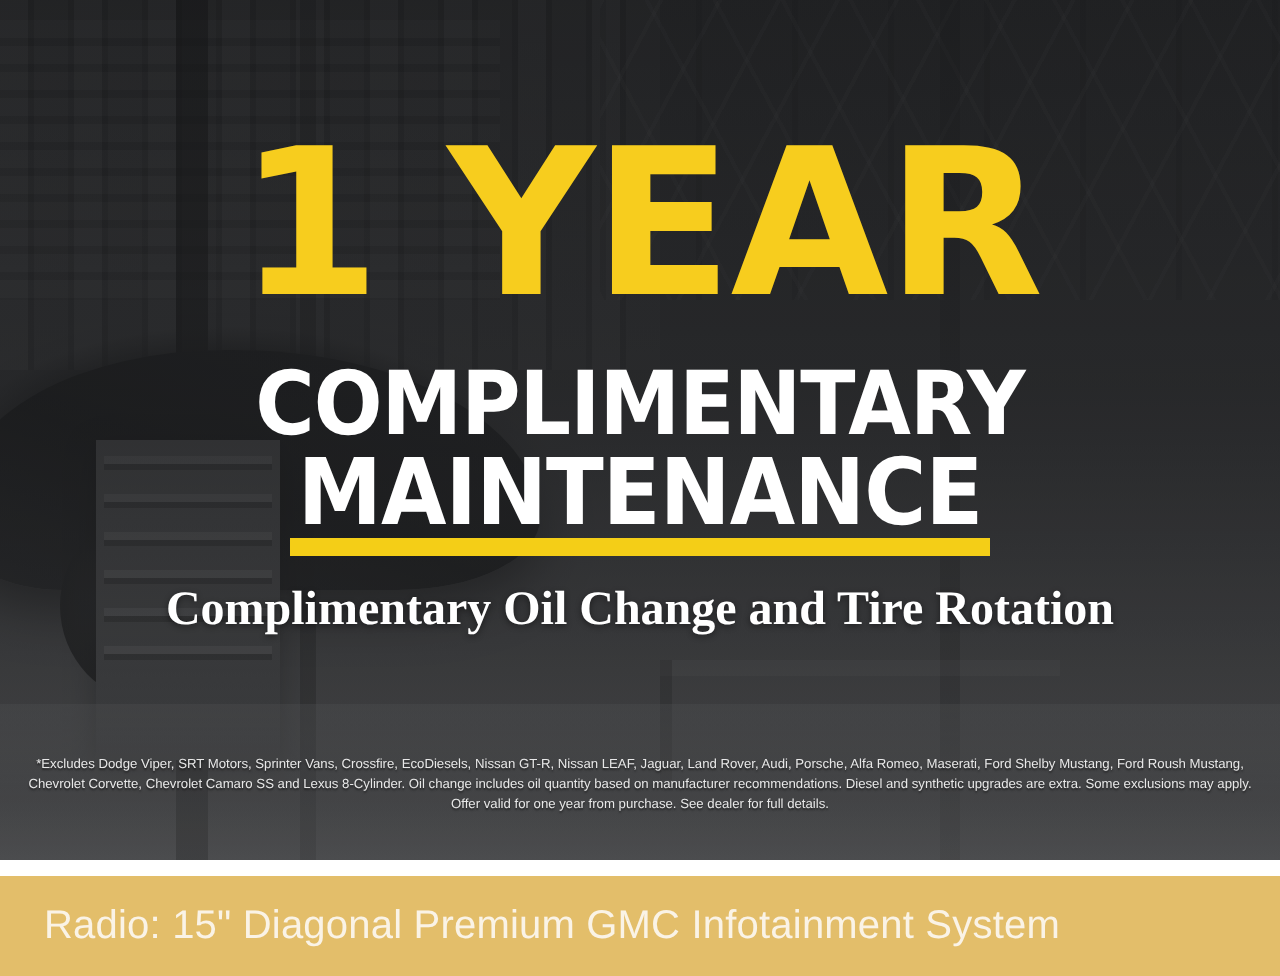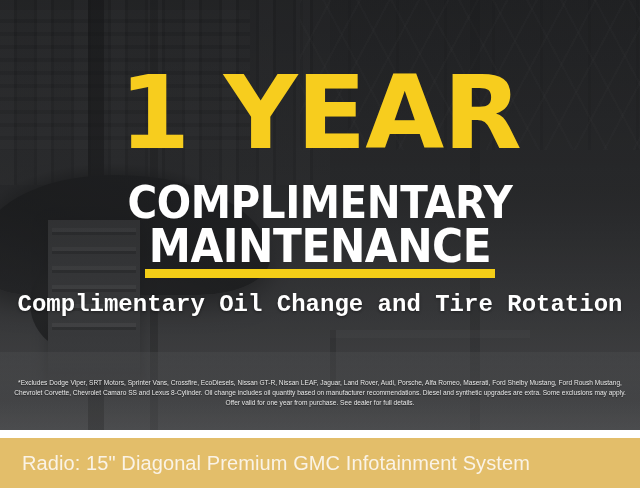--- a/index.html
+++ b/index.html
@@ -138,21 +138,21 @@
   .headline-sub2{top:223px;font-size:46px;line-height:46px;}
 
   .divider{
     position:absolute;left:50%;top:269px;transform:translateX(-50%);
     width:350px;height:9px;background:#F4CE17;
   }
 
   .tagline{
     position:absolute;left:0;right:0;top:290px;
     color:#ffffff;
-    font-family:Liberation Mono, monospace;
+    font-family:Liberation Serif, serif;
     font-weight:bold;
     font-size:24px;
     line-height:30px;
     text-shadow:0 1px 3px rgba(0,0,0,.45);
   }
 
   .disclaimer{
     position:absolute;left:14px;right:14px;top:378px;
     color:#e8e8e8;
     font-family:"Liberation Sans", sans-serif;

